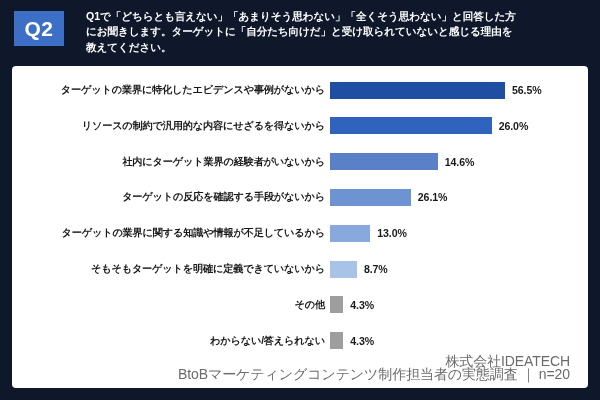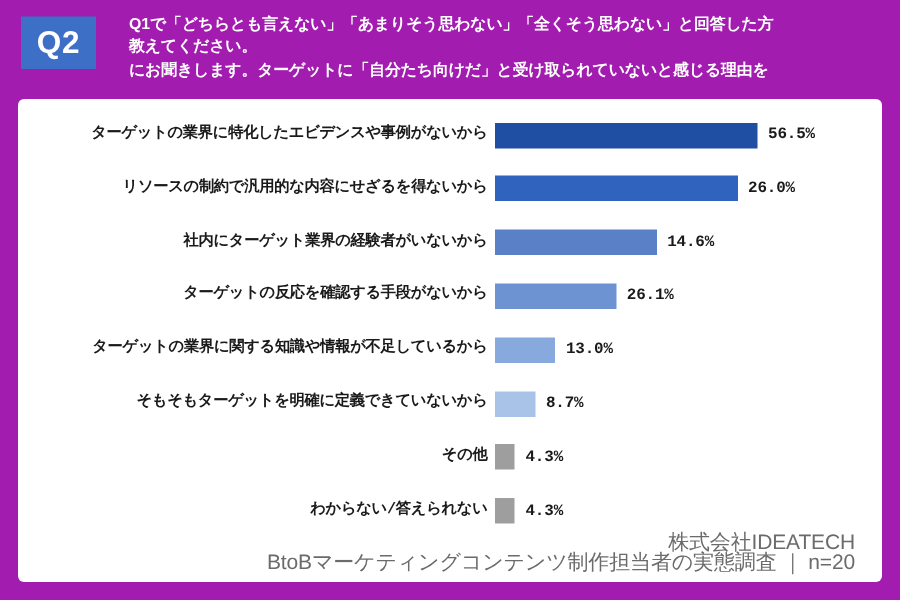--- a/index.html
+++ b/index.html
@@ -12,21 +12,21 @@
     overflow: hidden;
     background: #2455ab;
     font-family: "Liberation Sans", "DejaVu Sans", sans-serif;
     -webkit-font-smoothing: antialiased;
   }
 
   #root {
     position: relative;
     width: 600px;
     height: 400px;
-    background: #a21caf;
+    background: #0f172a;
     box-sizing: border-box;
   }
 
   
   .header {
     position: absolute;
     left: 0;
     top: 0;
     width: 600px;
     height: 66px;
@@ -74,21 +74,20 @@
     box-sizing: border-box;
   }
 
   
   .chart {
     position: absolute;
     left: 0;
     top: 0;
     width: 576px;
     height: 268px;
-    font-family: Liberation Mono, monospace;
   }
 
   .row {
     position: absolute;
     left: 0;
     width: 576px;
     height: 20px;
     display: flex;
     align-items: center;
   }
@@ -138,22 +137,22 @@
 </style>
 </head>
 <body>
 
 <div id="root">
 
   <div class="header">
     <div class="q-badge">Q2</div>
     <div class="header-text">
       <span class="hline">Q1で「どちらとも言えない」「あまりそう思わない」「全くそう思わない」と回答した方</span>
+      <span class="hline">にお聞きします。ターゲットに「自分たち向けだ」と受け取られていないと感じる理由を</span>
       <span class="hline">教えてください。</span>
-      <span class="hline">にお聞きします。ターゲットに「自分たち向けだ」と受け取られていないと感じる理由を</span>
     </div>
   </div>
 
   <div class="card">
     <div class="chart" id="chart">
         <div class="row" style="top: 14px;">
           <div class="row-label">ターゲットの業界に特化したエビデンスや事例がないから</div>
           <div class="bar" style="width: 175px; background: rgb(31, 79, 163);"></div>
           <div class="row-value" style="left: 500px;">56.5%</div>
         </div>

